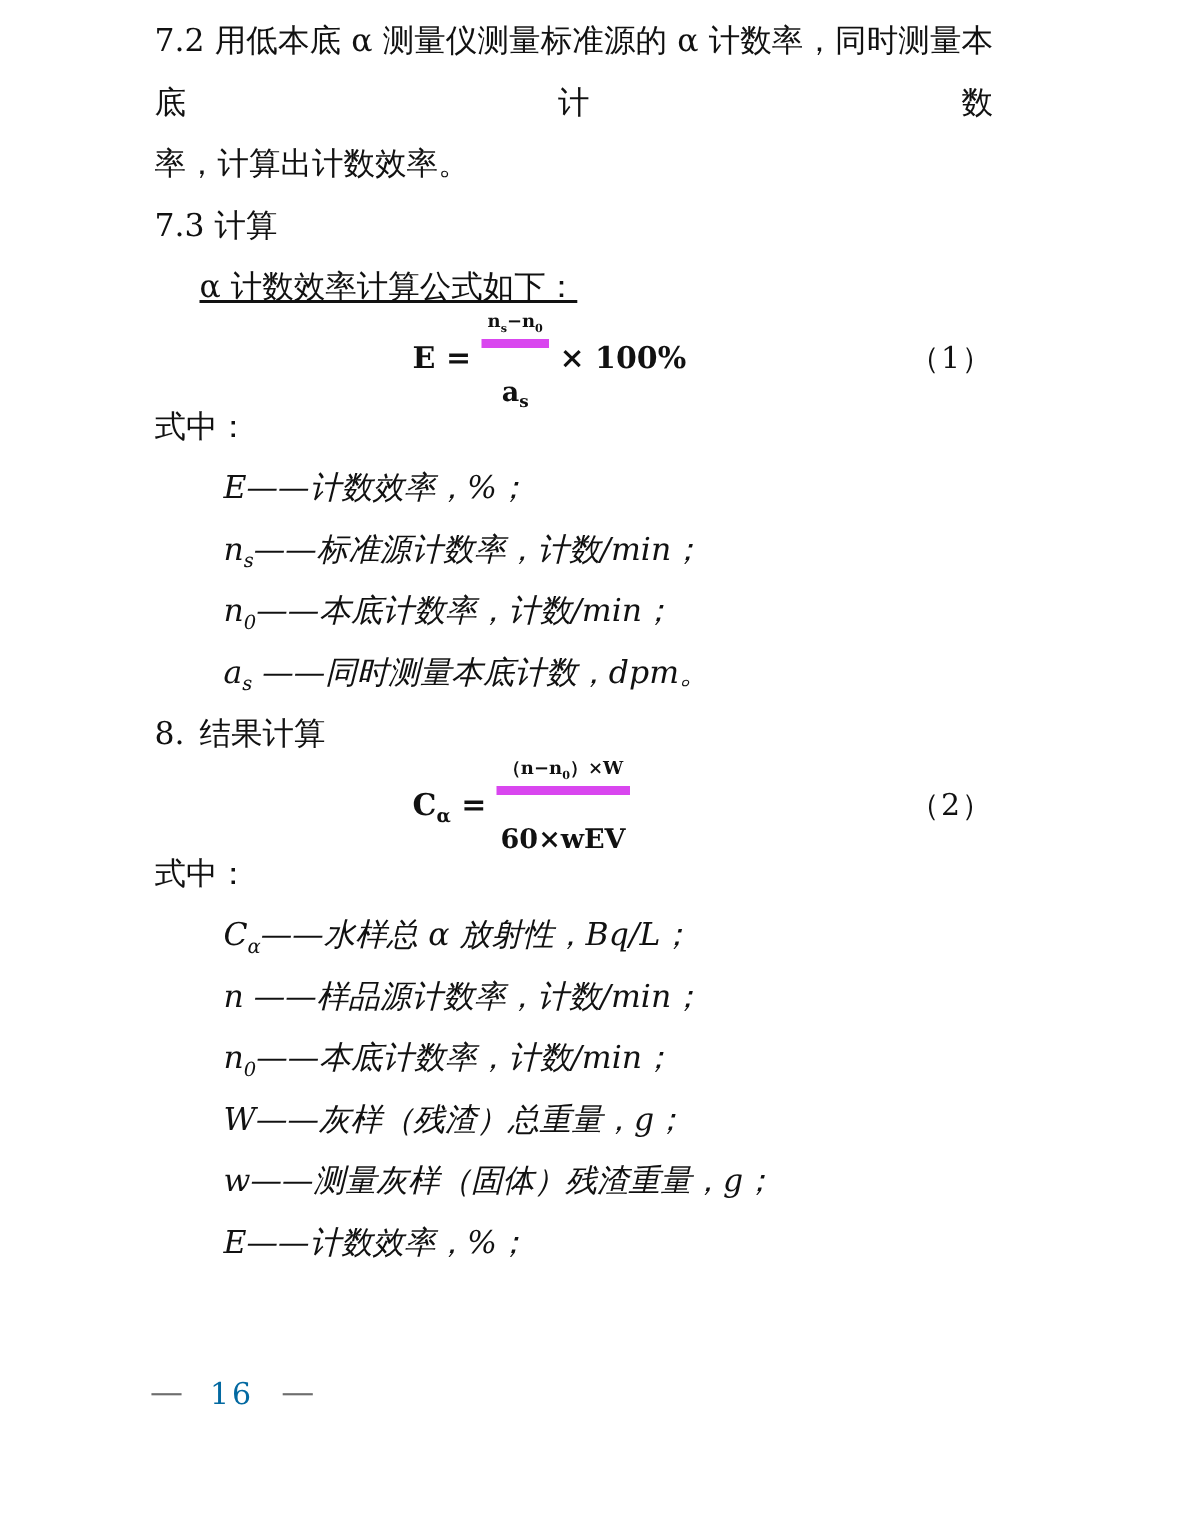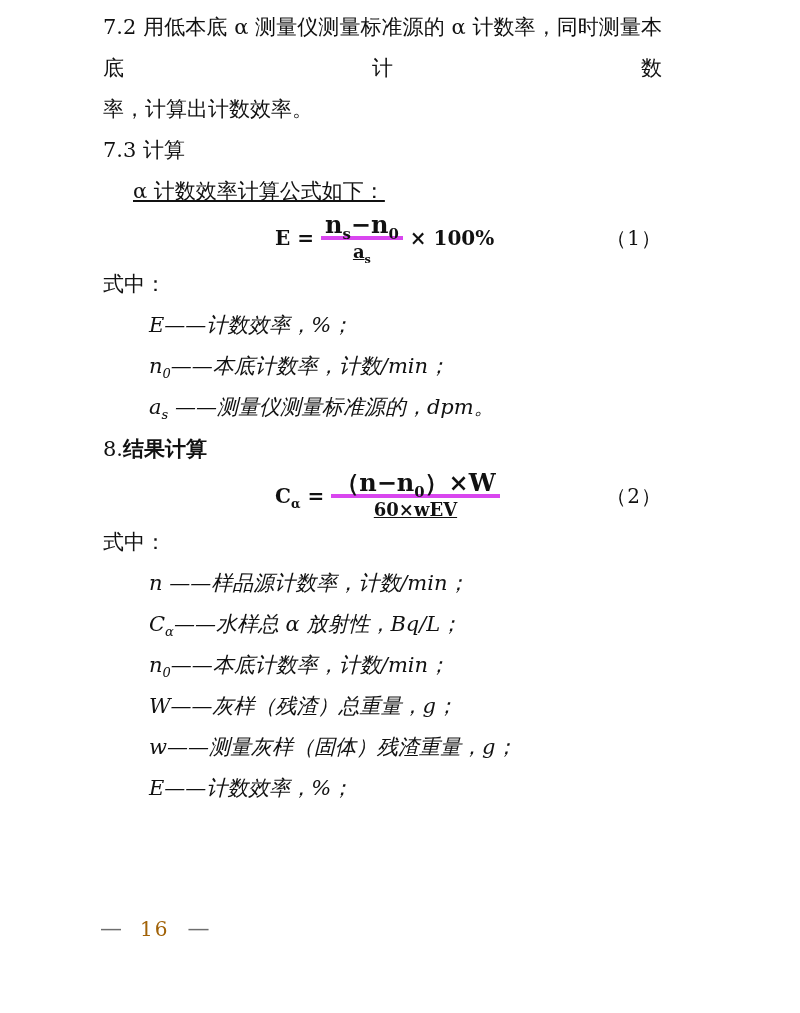--- a/index.html
+++ b/index.html
@@ -14,21 +14,21 @@
   }
   .content {
     padding: 7px 97px 0 103px;
     font-size: 21px;
     line-height: 41px;
   }
   .para-line { display: block; text-align: justify; }
   .para-line.fill { text-align-last: justify; }
   .lead { text-indent: 30px; text-decoration: underline; }
   .h8 { font-size: 21px; }
-  .h8 .bold { font-weight: bold; }
+  .h8 .bold { font-weight: normal; margin-left: 10px; }
   .formula-row {
     display: flex;
     align-items: center;
     justify-content: space-between;
     height: 50px;
     margin: 1px 0;
   }
   .formula {
     margin-left: 172px;
     font-weight: bold;
@@ -38,47 +38,46 @@
     white-space: nowrap;
   }
   .formula .op { margin: 0 7px; }
   .frac {
     display: inline-block;
     text-align: center;
     vertical-align: middle;
   }
   .frac .num {
     display: block;
-    border-bottom: 4px solid #d946ef;
+    border-bottom: 6px solid #d946ef;
     padding: 0 4px 1px 4px;
     line-height: 21px;
-    font-size: 24px;
+    font-size: 12px;
   }
   .frac .den {
     display: block;
     line-height: 21px;
     font-size: 18px;
-    padding-top: 1px;
-    text-decoration: underline;
+    padding-top: 19px;
   }
   sub { font-size: 0.62em; line-height: 0; }
   .flabel { font-size: 20px; letter-spacing: 1px; }
   .def-row { margin-left: 46px; white-space: nowrap; font-style: italic; }
   .def-row .dash { letter-spacing: 0; }
   .footer {
     position: absolute;
     left: 100px;
     top: 916px;
     font-size: 20px;
     display: flex;
     align-items: center;
     gap: 18px;
   }
   .footer .dash-glyph { color: #6e6e6e; font-size: 22px; }
-  .footer .pagenum { color: #a16207; letter-spacing: 2px; }
+  .footer .pagenum { color: #0369a1; letter-spacing: 2px; }
 </style>
 </head>
 <body>
 
 <div class="page">
   <div class="content">
 
     <p style="margin:0">
       <span class="para-line fill">7.2 用低本底 α 测量仪测量标准源的 α 计数率，同时测量本底计数</span>
       <span class="para-line">率，计算出计数效率。</span>
@@ -101,24 +100,27 @@
       </span>
       <span class="flabel">（1）</span>
     </div>
 
     <div>式中：</div>
 
     <div class="def-row">
       <span>E</span><sub></sub><span class="dash">——</span><span>计数效率，%；</span>
     </div>
     <div class="def-row">
+      <span>n</span><sub>s</sub><span class="dash">——</span><span>标准源计数率，计数/min；</span>
+    </div>
+    <div class="def-row">
       <span>n</span><sub>0</sub><span class="dash">——</span><span>本底计数率，计数/min；</span>
     </div>
     <div class="def-row">
-      <span>a</span><sub>s</sub><span class="dash"> ——</span><span>测量仪测量标准源的，dpm。</span>
+      <span>a</span><sub>s</sub><span class="dash"> ——</span><span>同时测量本底计数，dpm。</span>
     </div>
 
     <div class="h8">
       <span>8.</span><span class="bold">结果计算</span>
     </div>
 
 
     <div class="formula-row">
       <span class="formula">
         <span><span>C</span><sub>α</sub></span>
@@ -127,24 +129,24 @@
           <span class="num"><span>（</span><span>n</span><span>−</span><span>n</span><sub>0</sub><span>）</span><span>×</span><span>W</span></span>
           <span class="den">60×wEV</span>
         </span>
       </span>
       <span class="flabel">（2）</span>
     </div>
 
     <div>式中：</div>
 
     <div class="def-row">
-      <span>n</span><sub></sub><span class="dash"> ——</span><span>样品源计数率，计数/min；</span>
+      <span>C</span><sub>α</sub><span class="dash">——</span><span>水样总 α 放射性，Bq/L；</span>
     </div>
     <div class="def-row">
-      <span>C</span><sub>α</sub><span class="dash">——</span><span>水样总 α 放射性，Bq/L；</span>
+      <span>n</span><sub></sub><span class="dash"> ——</span><span>样品源计数率，计数/min；</span>
     </div>
     <div class="def-row">
       <span>n</span><sub>0</sub><span class="dash">——</span><span>本底计数率，计数/min；</span>
     </div>
     <div class="def-row">
       <span>W</span><sub></sub><span class="dash">——</span><span>灰样（残渣）总重量，g；</span>
     </div>
     <div class="def-row">
       <span>w</span><sub></sub><span class="dash">——</span><span>测量灰样（固体）残渣重量，g；</span>
     </div>

